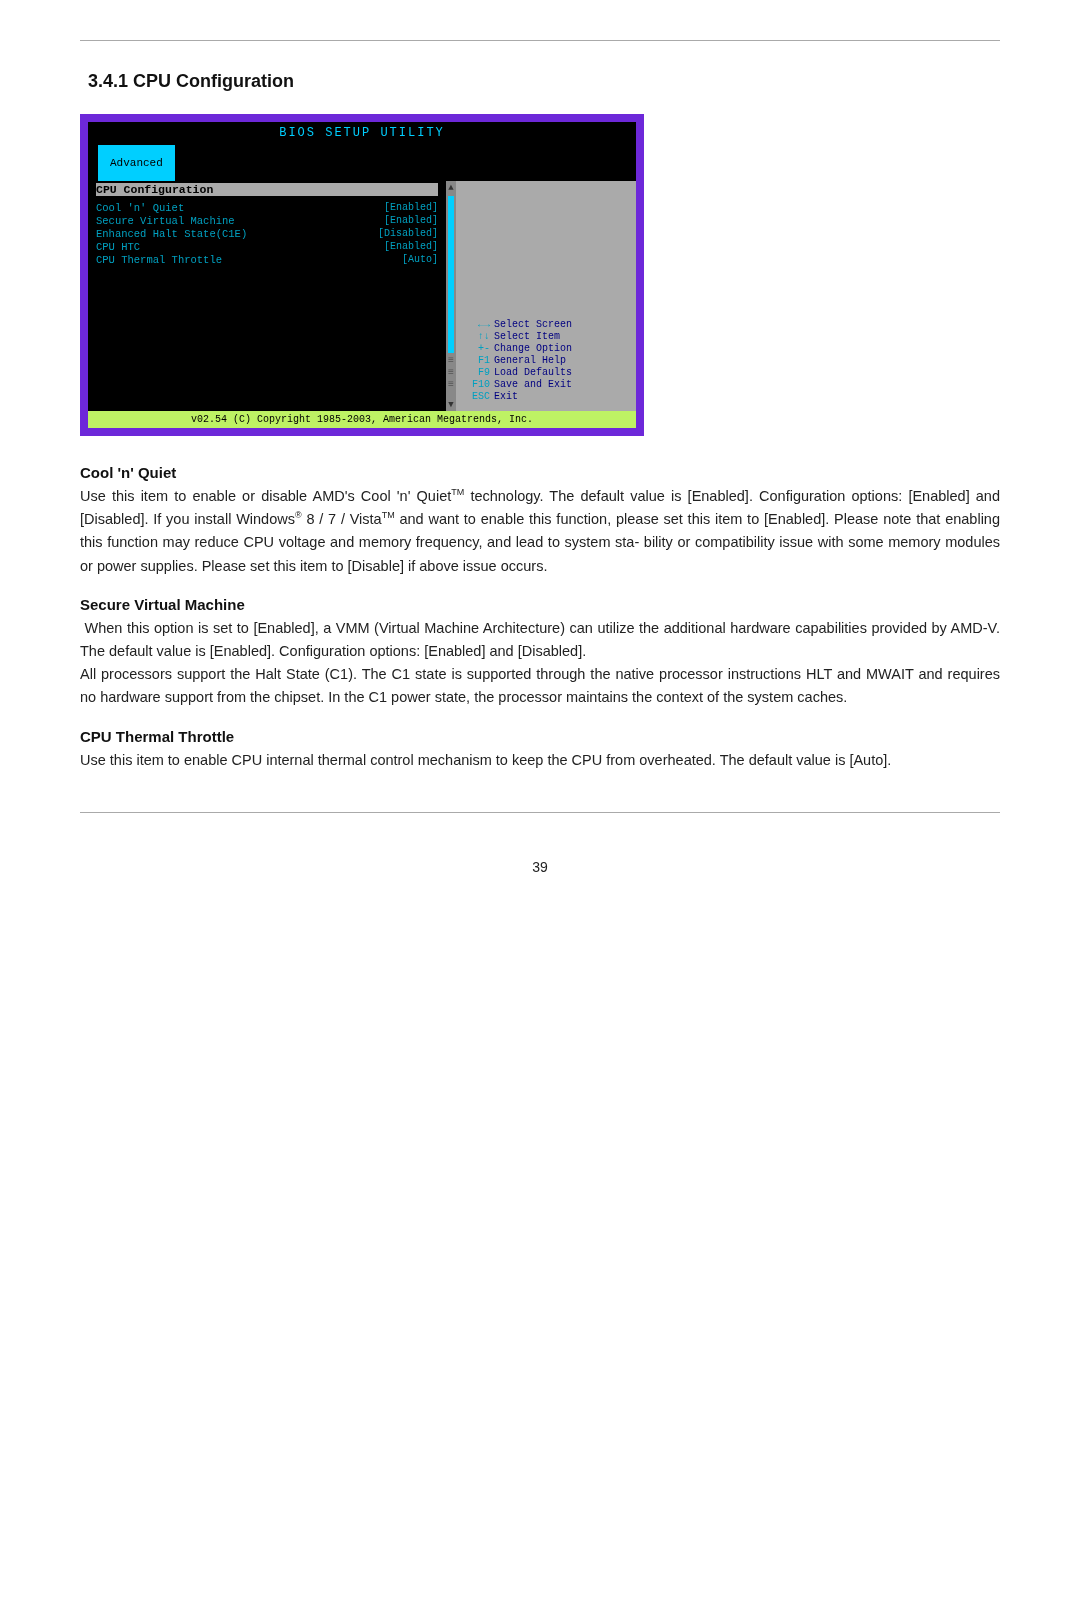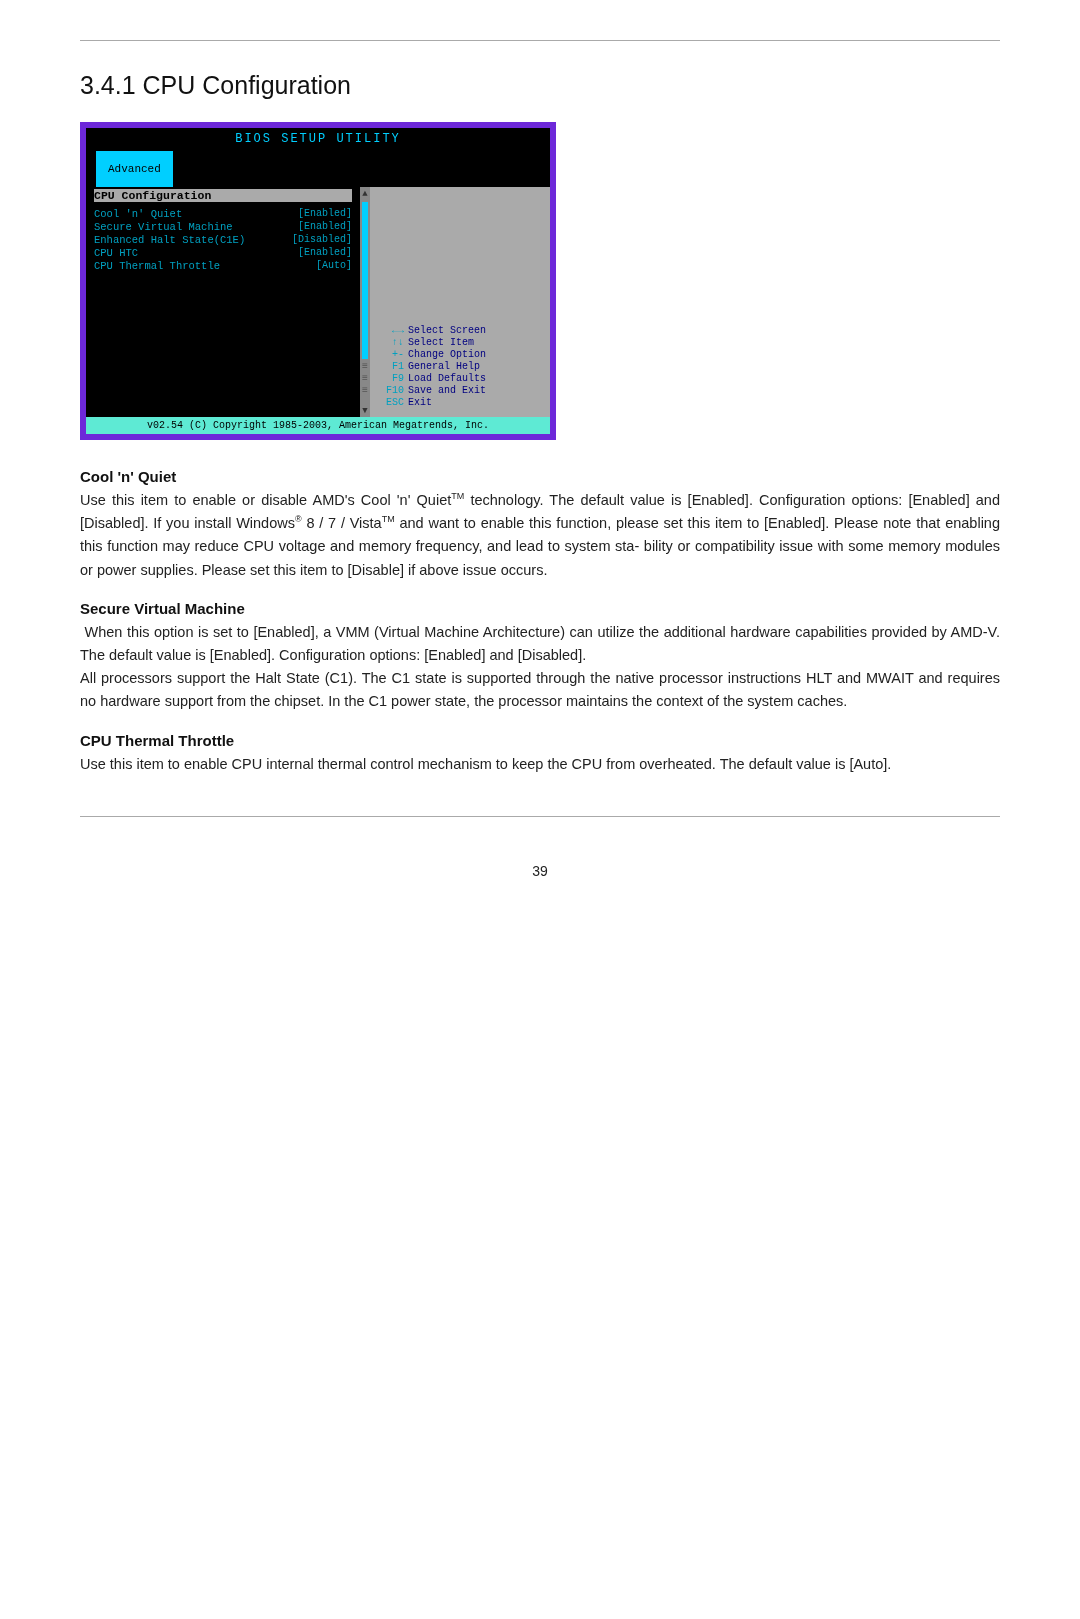--- a/index.html
+++ b/index.html
@@ -17,31 +17,32 @@
       border: none;
       border-top: 1.5px solid #aaa;
       margin-bottom: 30px;
     }
     .bottom-rule {
       border: none;
       border-top: 1.5px solid #aaa;
       margin-top: 40px;
     }
     .page-title {
-      font-size: 25px;
-      font-weight: normal;
+      font-size: 18px;
+      font-weight: bold;
       margin-bottom: 22px;
       color: #111;
+      margin-left: 8px;
     }
 
     
     .bios-container {
-      width: 476px;
+      width: 564px;
       background: #000;
-      border: 6px solid #6d28d9;
+      border: 8px solid #6d28d9;
       margin-bottom: 28px;
       font-family: 'Courier New', monospace;
       font-size: 11.5px;
     }
     .bios-header {
       background: #000;
       color: #00cfff;
       text-align: center;
       padding: 4px 0 3px 0;
       letter-spacing: 2px;
@@ -129,21 +130,21 @@
     }
     .bios-help-key {
       color: #00a0c0;
       min-width: 28px;
       text-align: right;
     }
     .bios-help-desc {
       color: #000080;
     }
     .bios-footer {
-      background: #5eead4;
+      background: #bef264;
       color: #000;
       text-align: center;
       font-size: 10px;
       padding: 3px 0;
     }
 
     
     .section-heading {
       font-weight: bold;
       font-size: 15px;

